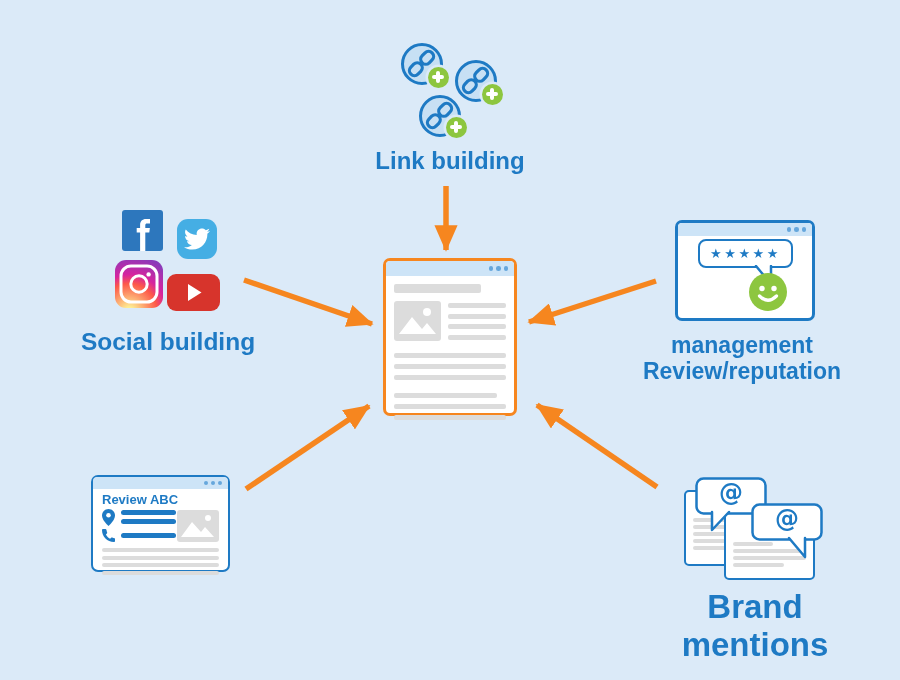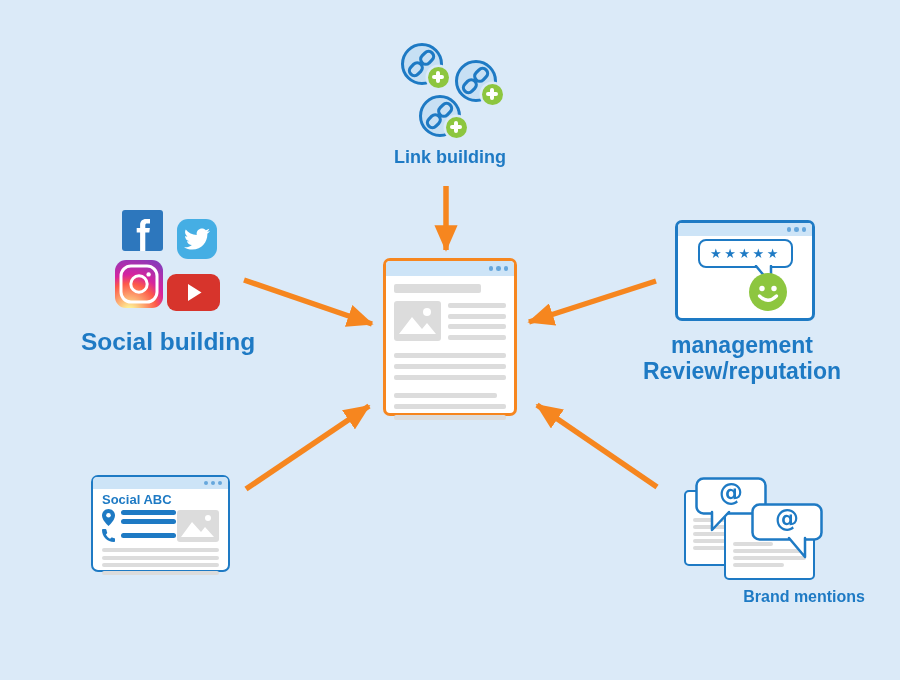--- a/index.html
+++ b/index.html
@@ -82,21 +82,21 @@
     <div class="lbcircle" style="left:29px;top:57px;">
       <svg width="35" height="35" viewBox="0 0 35 35">
         <g transform="rotate(-45 17.5 17.5)">
           <rect x="2.5" y="12.5" width="14" height="10" rx="5" fill="none" stroke="#1E7AC4" stroke-width="3.2"></rect>
           <rect x="18.5" y="12.5" width="14" height="10" rx="5" fill="none" stroke="#1E7AC4" stroke-width="3.2"></rect>
         </g>
       </svg>
     </div>
     <div class="plus" style="left:55.5px;top:78.5px;"></div>
   </div>
-  <div class="label" style="left:330px;top:147px;width:240px;font-size:18px;">Link building</div>
+  <div class="label" style="left:330px;top:147px;width:240px;font-size:24px;">Link building</div>
 
   <div>
     <div class="sicon" style="left:122px;top:210px;width:41px;height:41px;background:#2D77BD;border-radius:3px;">
       <svg width="41" height="41" viewBox="0 0 41 41">
         <path fill="#fff" d="M28,13.5 h-3 c-1.1,0 -1.7,0.6 -1.7,1.9 v2.5 h4.6 l-0.6,4.5 h-4 V41 h-5.2 V22.4 h-3.4 v-4.5 h3.4 v-3 c0,-3.6 2.2,-5.9 5.9,-5.9 l4,0.1 z"></path>
       </svg>
     </div>
     <div class="sicon" style="left:177px;top:219px;width:40px;height:40px;background:#45AEE4;border-radius:11px;">
       <svg width="26" height="26" viewBox="0 0 24 24">
         <path fill="#fff" d="M23.954 4.569c-.885.392-1.83.656-2.825.775 1.014-.611 1.794-1.574 2.163-2.723-.951.564-2.005.974-3.127 1.195-.897-.957-2.178-1.555-3.594-1.555-2.719 0-4.924 2.205-4.924 4.917 0 .39.045.765.127 1.124C7.691 8.094 4.066 6.13 1.64 3.161c-.427.722-.666 1.561-.666 2.475 0 1.71.87 3.213 2.188 4.096-.807-.026-1.566-.248-2.228-.616v.061c0 2.385 1.693 4.374 3.946 4.827-.413.111-.849.171-1.296.171-.314 0-.615-.03-.916-.086.631 1.953 2.445 3.377 4.604 3.417-1.68 1.319-3.809 2.105-6.102 2.105-.39 0-.779-.023-1.17-.067 2.189 1.394 4.768 2.209 7.557 2.209 9.054 0 13.999-7.496 13.999-13.986 0-.209 0-.42-.015-.63.961-.689 1.8-1.56 2.46-2.548l-.047-.02z"></path>
@@ -183,21 +183,21 @@
 
   <div class="window" style="left:91px;top:475px;width:139px;height:97px;">
     <div class="winbar" style="height:12px;">
       <div class="dots" style="top:3.5px;">
         <div class="dot" style="width:4px;height:4px;"></div>
           <div class="dot" style="width:4px;height:4px;"></div>
           <div class="dot" style="width:4px;height:4px;"></div>
       </div>
     </div>
     <div class="citbody">
-      <div class="cittitle">Social ABC</div>
+      <div class="cittitle">Review ABC</div>
       <div style="position:relative;margin-top:2px;height:33px;">
         <div style="display:flex;align-items:flex-start;">
           <svg width="13" height="17" viewBox="0 0 13 17" style="flex:none;">
             <path d="M6.5,0 C2.9,0 0,2.9 0,6.5 C0,11.4 6.5,17 6.5,17 S13,11.4 13,6.5 C13,2.9 10.1,0 6.5,0 Z" fill="#1E7AC4"></path>
             <circle cx="6.5" cy="6.2" r="2.3" fill="#fff"></circle>
           </svg>
           <div style="margin-left:6px;display:flex;flex-direction:column;gap:4px;margin-top:1px;">
             <div class="bl"></div>
             <div class="bl"></div>
           </div>
@@ -246,21 +246,21 @@
       <span class="at">@</span>
     </div>
     <div class="mbubble" style="left:751px;top:503px;width:72px;height:58px;z-index:4;">
       <svg width="72" height="58" viewBox="0 0 72 58">
         <rect x="1.5" y="1.5" width="69" height="35" rx="7" fill="#fff" stroke="#1E7AC4" stroke-width="2.5"></rect>
         <path d="M38,35 L54,54 L54,35" fill="#fff" stroke="#1E7AC4" stroke-width="2.5" stroke-linejoin="round" stroke-linecap="round"></path>
       </svg>
       <span class="at">@</span>
     </div>
   </div>
-  <div class="label" style="left:645px;top:588px;width:220px;font-size:16px;text-align:right;">Brand mentions</div>
+  <div class="label" style="left:645px;top:588px;width:220px;font-size:33px;">Brand mentions</div>
 
   <svg class="arrows" width="900" height="680">
     <defs>
       <marker id="ah" markerWidth="4.8" markerHeight="4.2" refX="4.5" refY="2.1" orient="auto">
         <path d="M0,0 L4.8,2.1 L0,4.2 Z" fill="#F6861F"></path>
       </marker>
     </defs>
     <line x1="446" y1="186" x2="446" y2="250" stroke="#F6861F" stroke-width="5.5" marker-end="url(#ah)"></line>
     <line x1="244" y1="280" x2="372" y2="324" stroke="#F6861F" stroke-width="5.5" marker-end="url(#ah)"></line>
     <line x1="656" y1="281" x2="529" y2="322" stroke="#F6861F" stroke-width="5.5" marker-end="url(#ah)"></line>

